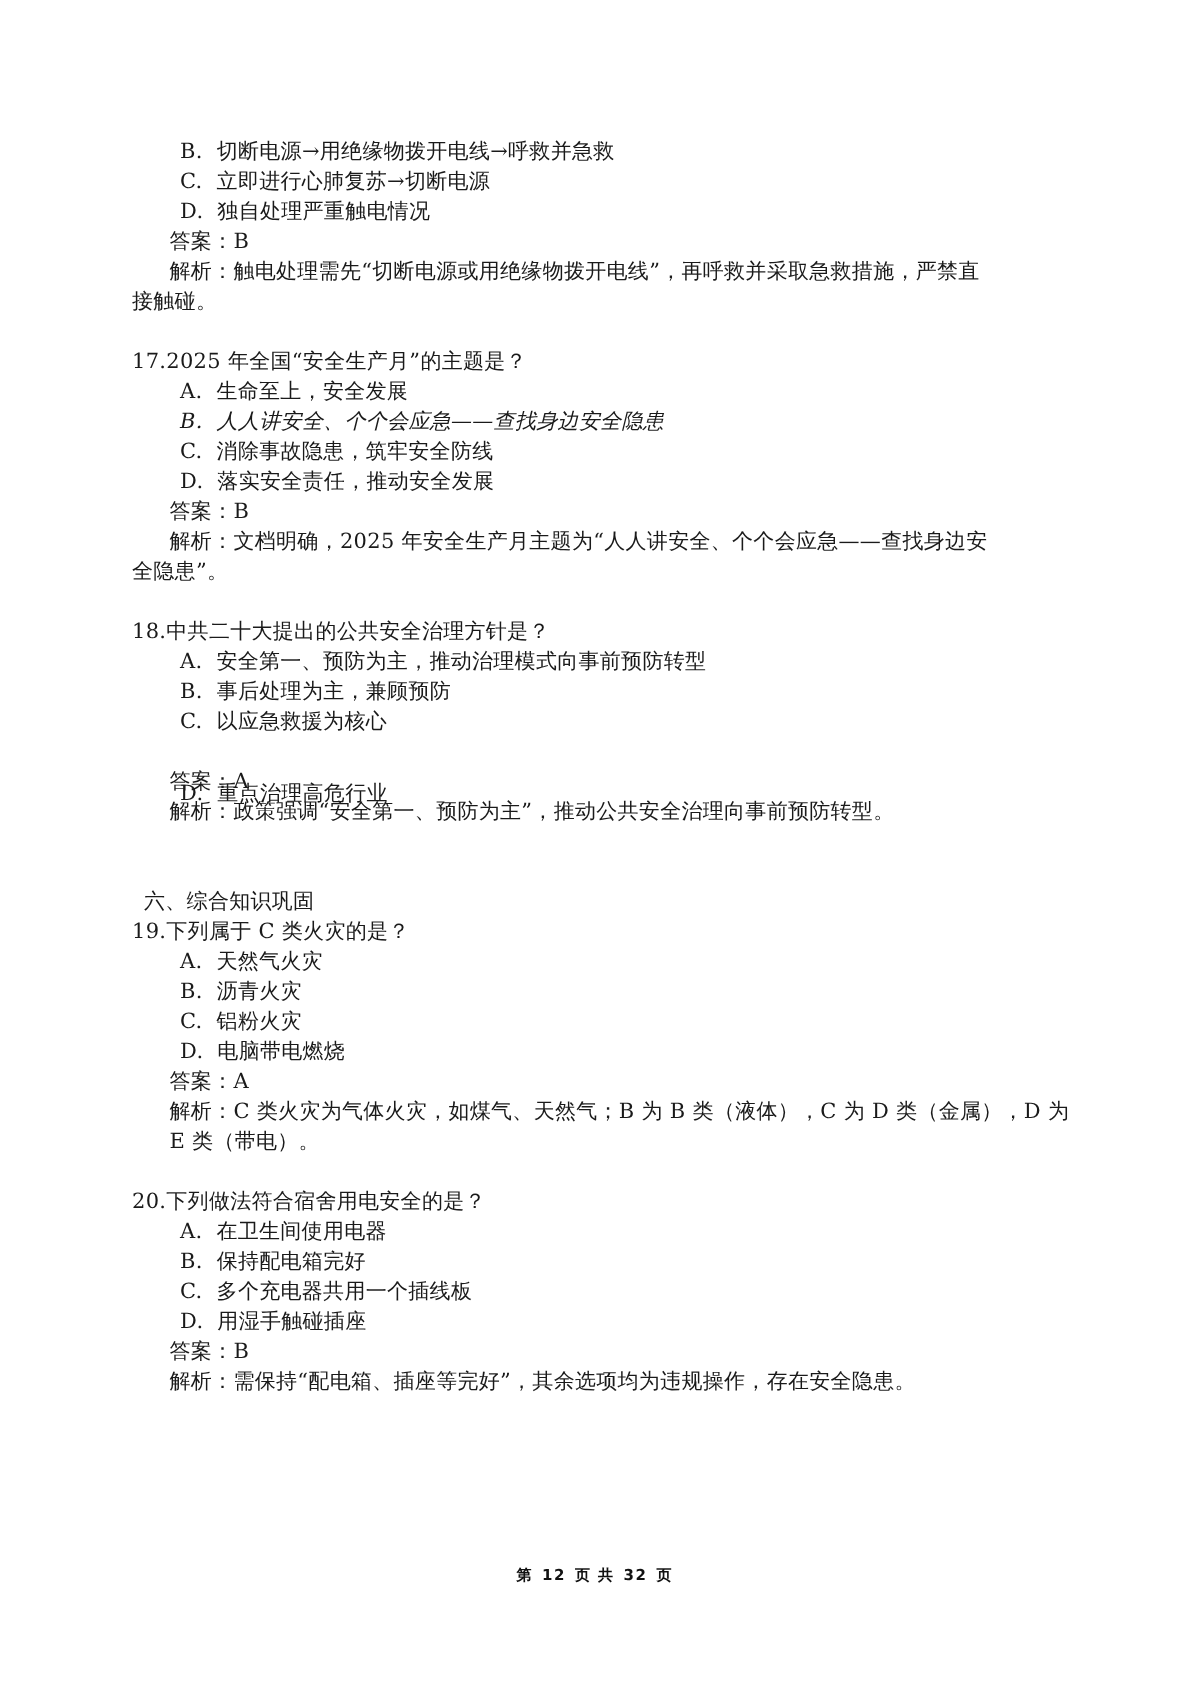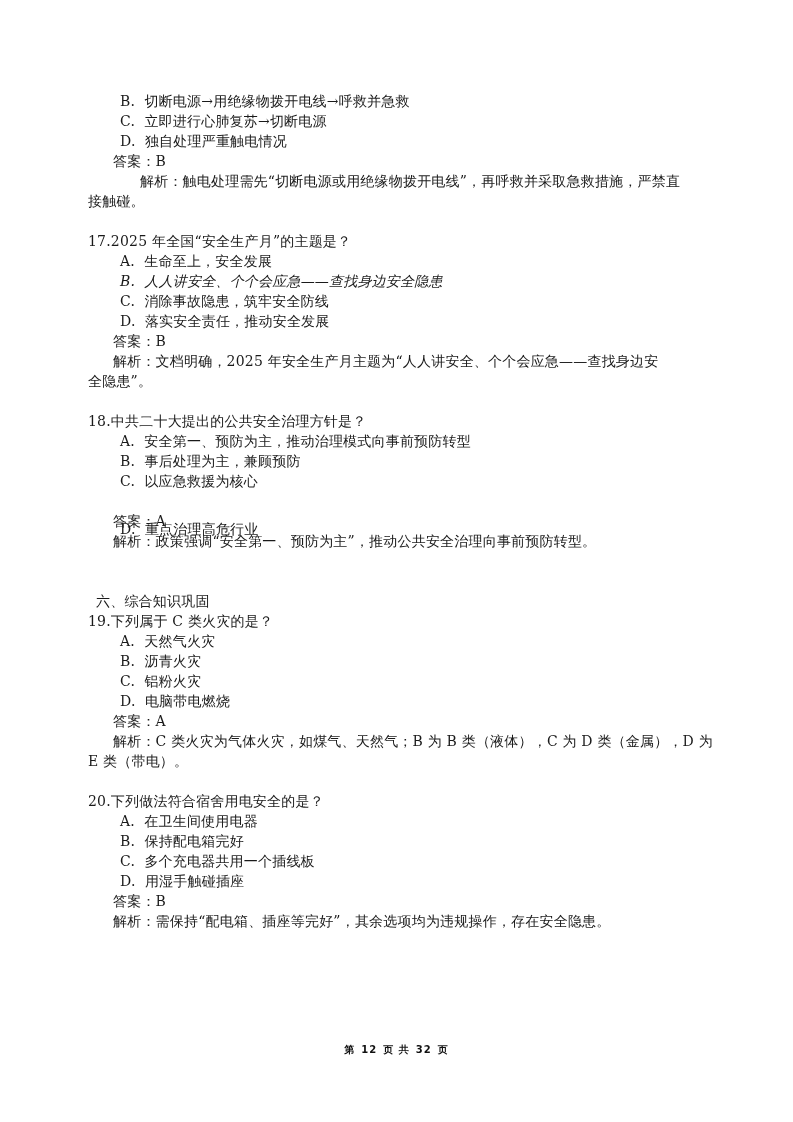--- a/index.html
+++ b/index.html
@@ -58,21 +58,21 @@
     <div class="line opt" style="top:91px;">
       <span>B.</span>&nbsp;&nbsp;<span>切断电源→用绝缘物拨开电线→呼救并急救</span>
     </div>
     <div class="line opt" style="top:111px;">
       <span>C.</span>&nbsp;&nbsp;<span>立即进行心肺复苏→切断电源</span>
     </div>
     <div class="line opt" style="top:131px;">
       <span>D.</span>&nbsp;&nbsp;<span>独自处理严重触电情况</span>
     </div>
     <div class="line ans" style="top:151px;">答案：B</div>
-    <div class="line exp" style="top:171px;margin-left:27px;">解析：触电处理需先“切断电源或用绝缘物拨开电线”，再呼救并采取急救措施，严禁直</div>
+    <div class="line exp" style="top:171px;">解析：触电处理需先“切断电源或用绝缘物拨开电线”，再呼救并采取急救措施，严禁直</div>
     <div class="line cont" style="top:191px;">接触碰。</div>
   </div>
 
   <div>
     <div class="line qt" style="top:231px;">17.2025 年全国“安全生产月”的主题是？</div>
     <div class="line opt" style="top:251px;">
       <span>A.</span>&nbsp;&nbsp;<span>生命至上，安全发展</span>
     </div>
     <div class="line opt" style="top:271px;font-style:italic;">
       <span>B.</span>&nbsp;&nbsp;<span>人人讲安全、个个会应急——查找身边安全隐患</span>
@@ -117,21 +117,21 @@
       <span>B.</span>&nbsp;&nbsp;<span>沥青火灾</span>
     </div>
     <div class="line opt" style="top:671px;">
       <span>C.</span>&nbsp;&nbsp;<span>铝粉火灾</span>
     </div>
     <div class="line opt" style="top:691px;">
       <span>D.</span>&nbsp;&nbsp;<span>电脑带电燃烧</span>
     </div>
     <div class="line ans" style="top:711px;">答案：A</div>
     <div class="line exp" style="top:731px;">解析：C 类火灾为气体火灾，如煤气、天然气；B 为 B 类（液体），C 为 D 类（金属），D 为</div>
-    <div class="line cont" style="top:751px;">E 类（带电）。</div>
+    <div class="line cont" style="top:751px;margin-left:25px;">E 类（带电）。</div>
   </div>
 
   <div>
     <div class="line qt" style="top:791px;">20.下列做法符合宿舍用电安全的是？</div>
     <div class="line opt" style="top:811px;">
       <span>A.</span>&nbsp;&nbsp;<span>在卫生间使用电器</span>
     </div>
     <div class="line opt" style="top:831px;">
       <span>B.</span>&nbsp;&nbsp;<span>保持配电箱完好</span>
     </div>

